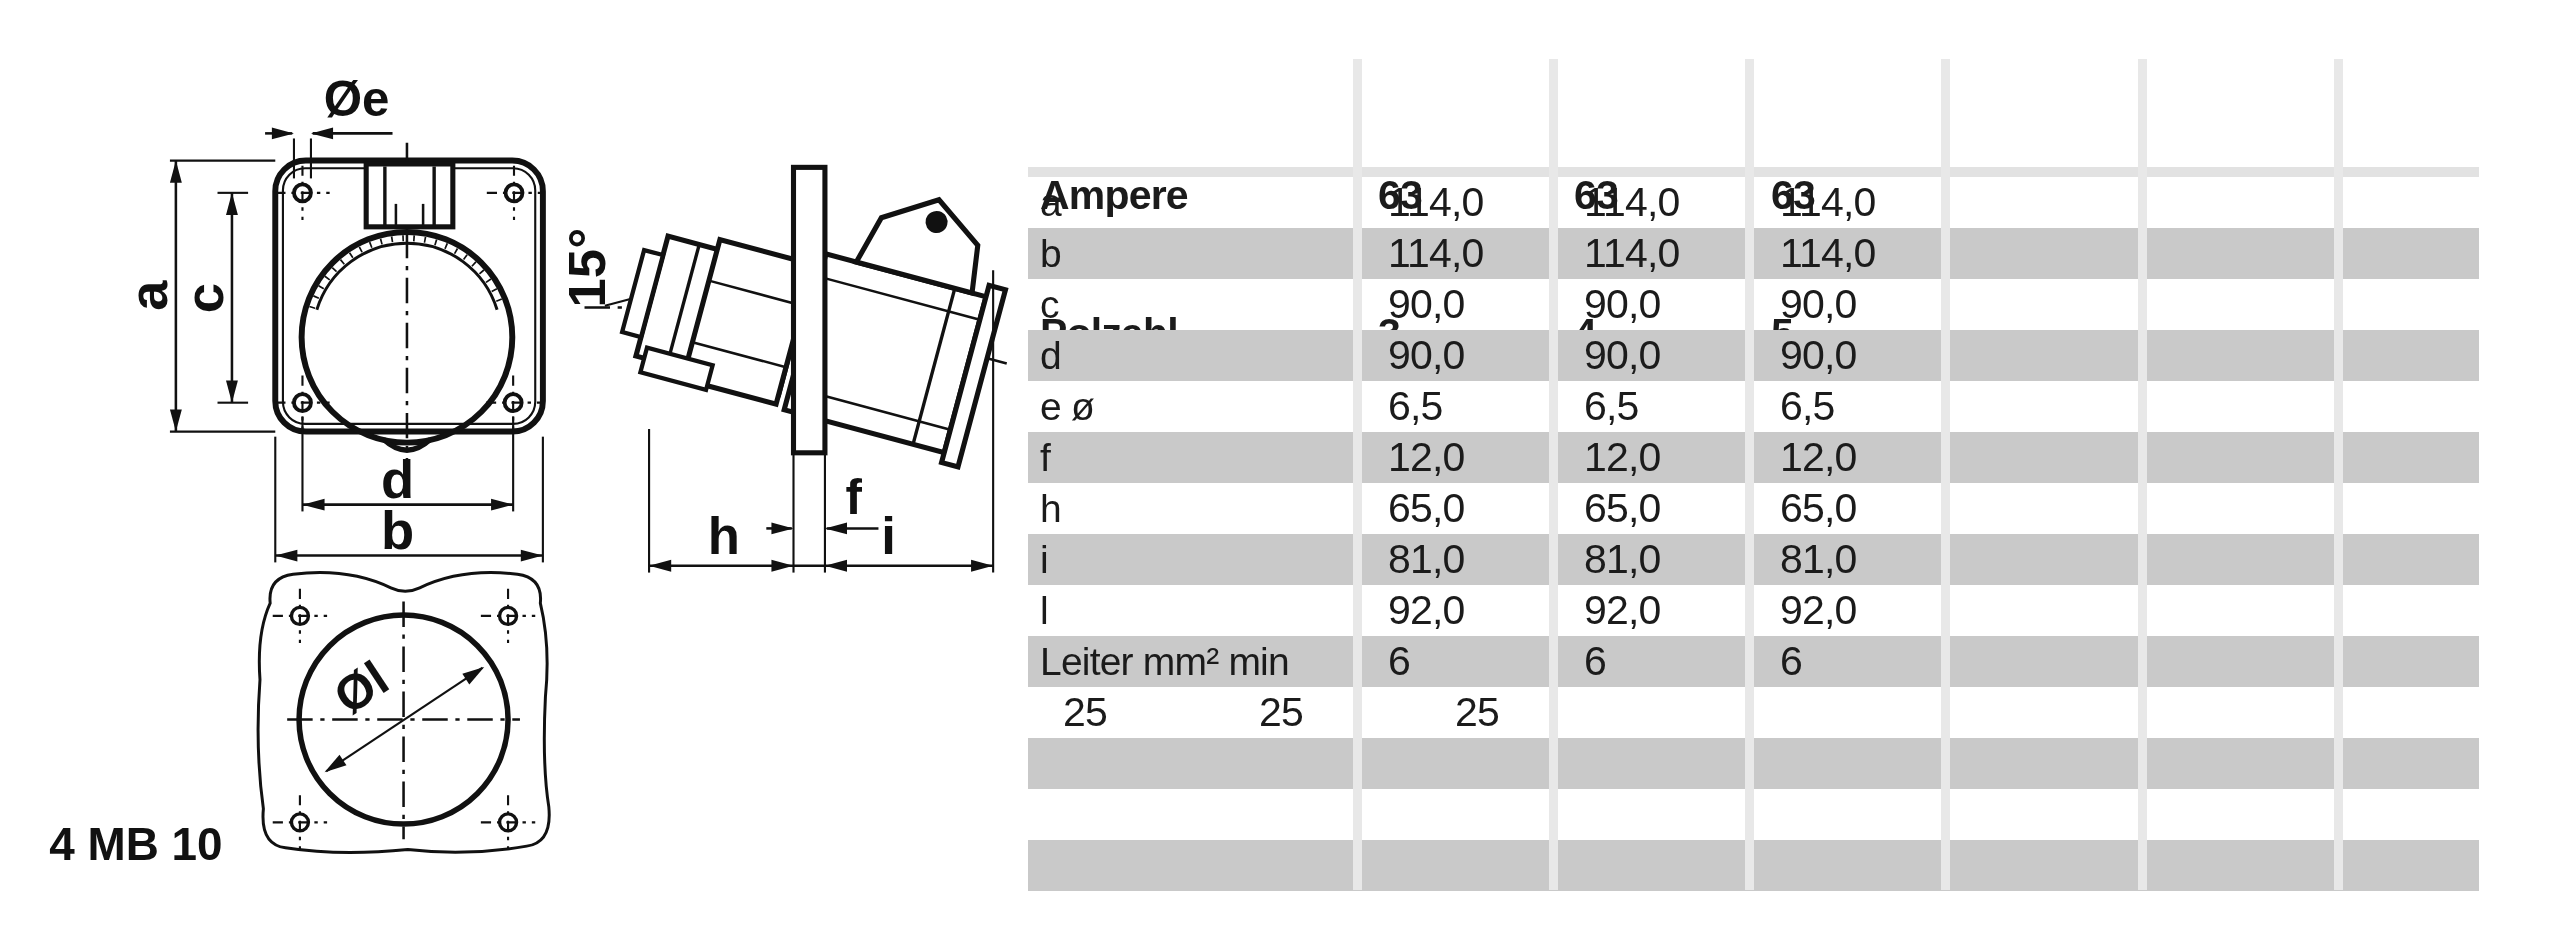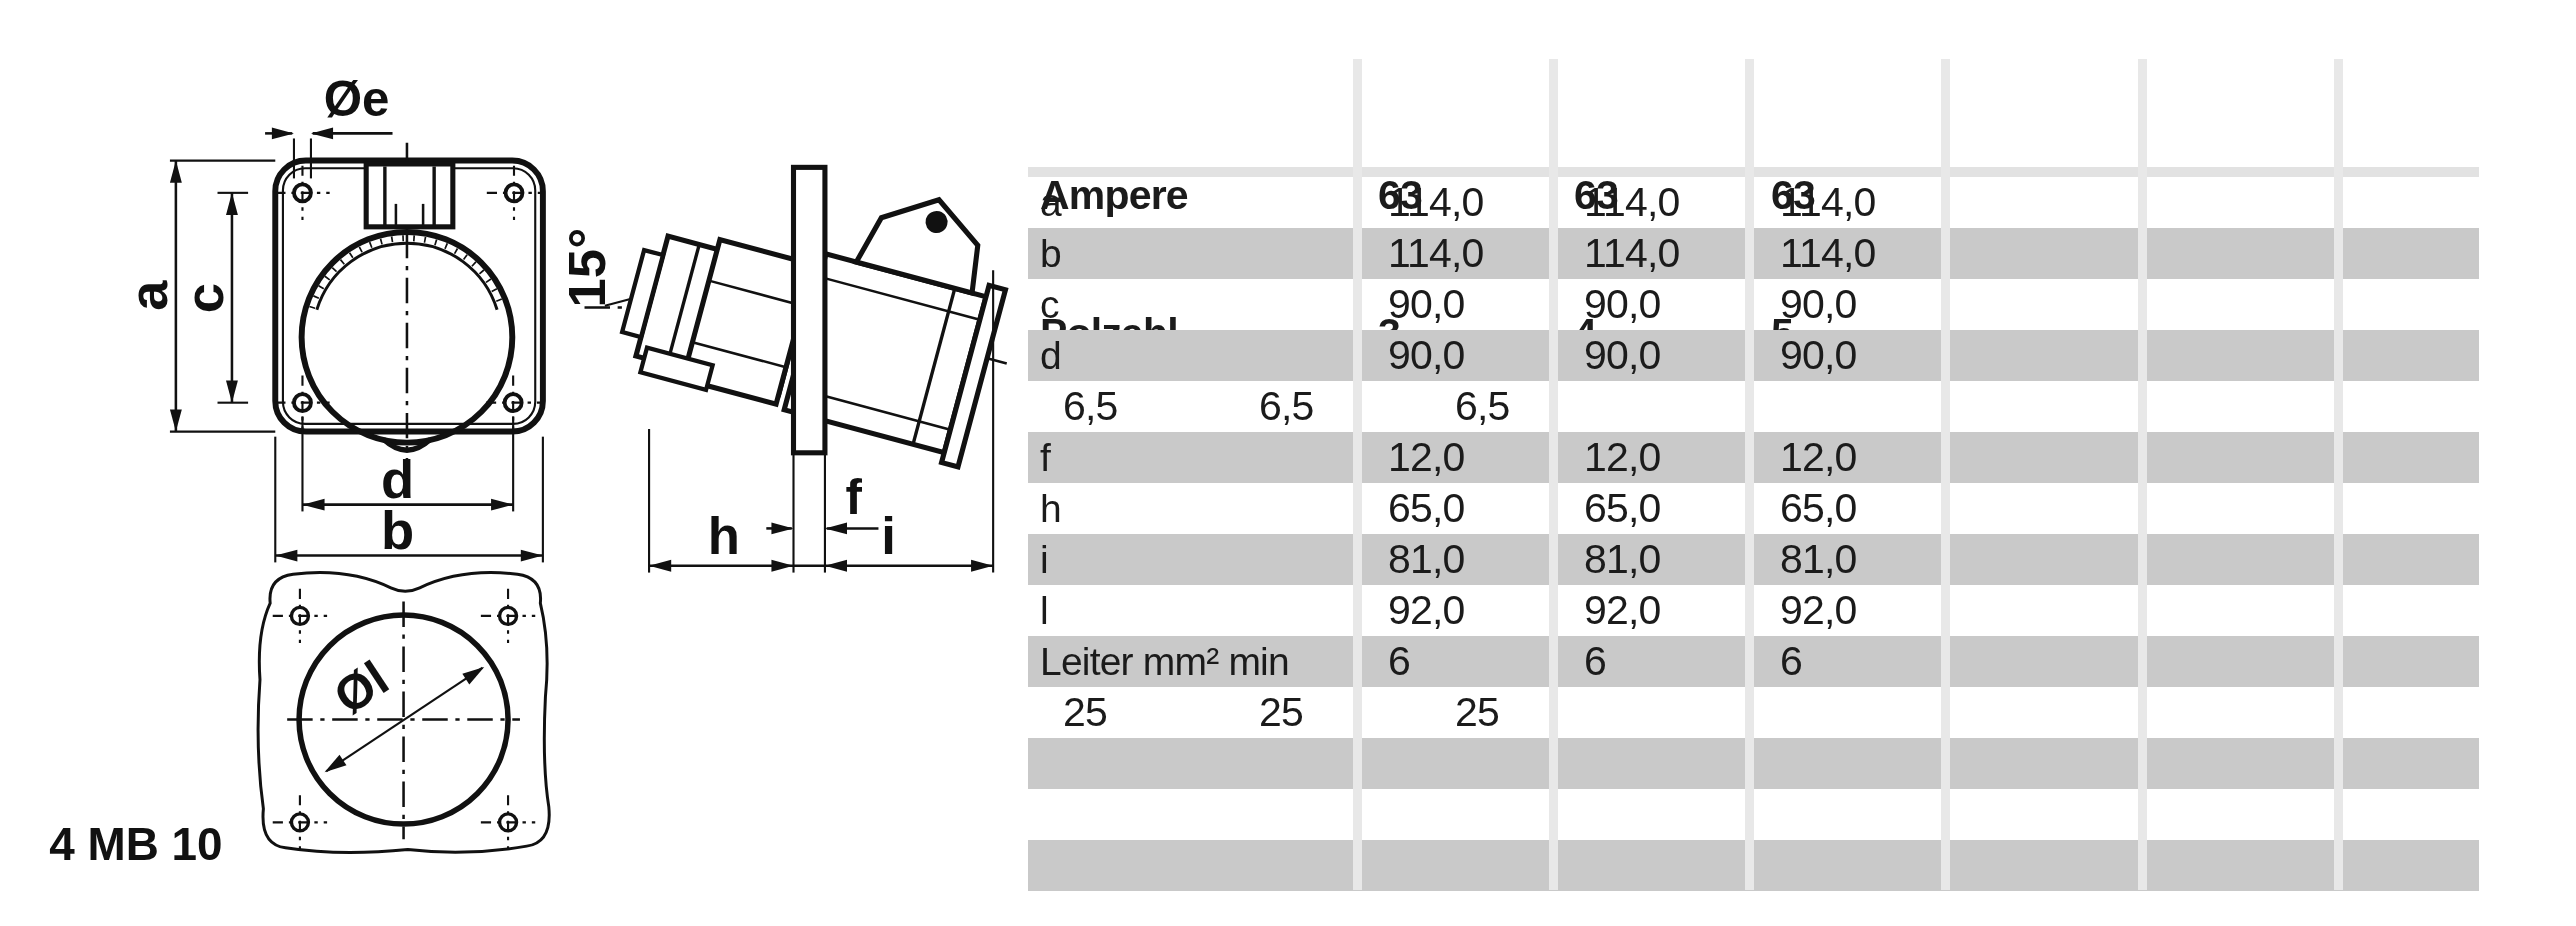--- a/index.html
+++ b/index.html
@@ -270,20 +270,21 @@
       <div class="tcell">90,0</div>
       <div class="tcell">90,0</div>
     </div>
     <div class="trow shade">
       <div class="tlabel">d</div>
       <div class="tcell">90,0</div>
       <div class="tcell">90,0</div>
       <div class="tcell">90,0</div>
     </div>
     <div class="trow">
+      <div class="tlabel">e ø</div>
       <div class="tcell">6,5</div>
       <div class="tcell">6,5</div>
       <div class="tcell">6,5</div>
     </div>
     <div class="trow shade">
       <div class="tlabel">f</div>
       <div class="tcell">12,0</div>
       <div class="tcell">12,0</div>
       <div class="tcell">12,0</div>
     </div>

